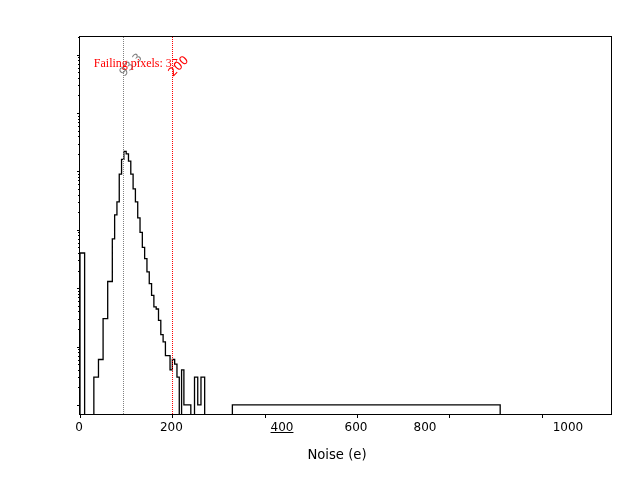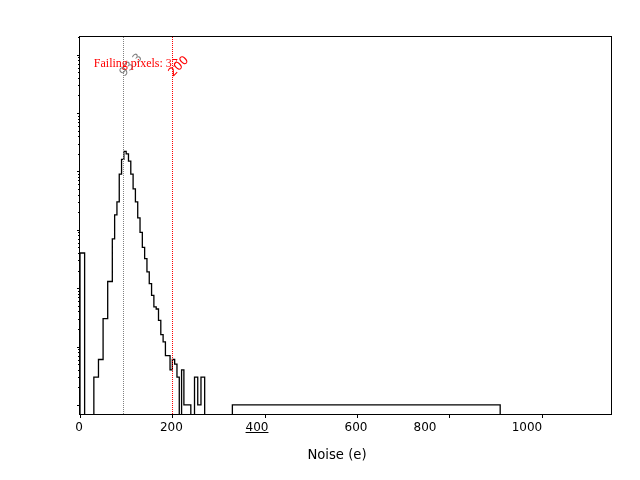--- a/index.html
+++ b/index.html
@@ -199,19 +199,19 @@
       </div>
     <div id="failing-pixels" style="left: 13.8522px; top: 18.6246px; color: rgb(255, 0, 0); font-family: Liberation Serif, serif;">Failing pixels: 37</div>
   </div>
 
   <div id="x-axis-label">Noise (e)</div>
 
   <div id="ylabels-layer"></div>
   <div id="xlabels-layer">
       <div class="xtick-label" style="left: 79px;">0</div>
       <div class="xtick-label" style="left: 171.348px;">200</div>
-      <div class="xtick-label" style="left: 257px; text-decoration: underline;">400</div>
+      <div class="xtick-label" style="left: 282px; text-decoration: underline;">400</div>
       <div class="xtick-label" style="left: 356.043px;">600</div>
       <div class="xtick-label" style="left: 425px;">800</div>
-      <div class="xtick-label" style="left: 527px;">1000</div>
+      <div class="xtick-label" style="left: 568px;">1000</div>
     </div>
 
 </div>
 
 </body></html>

